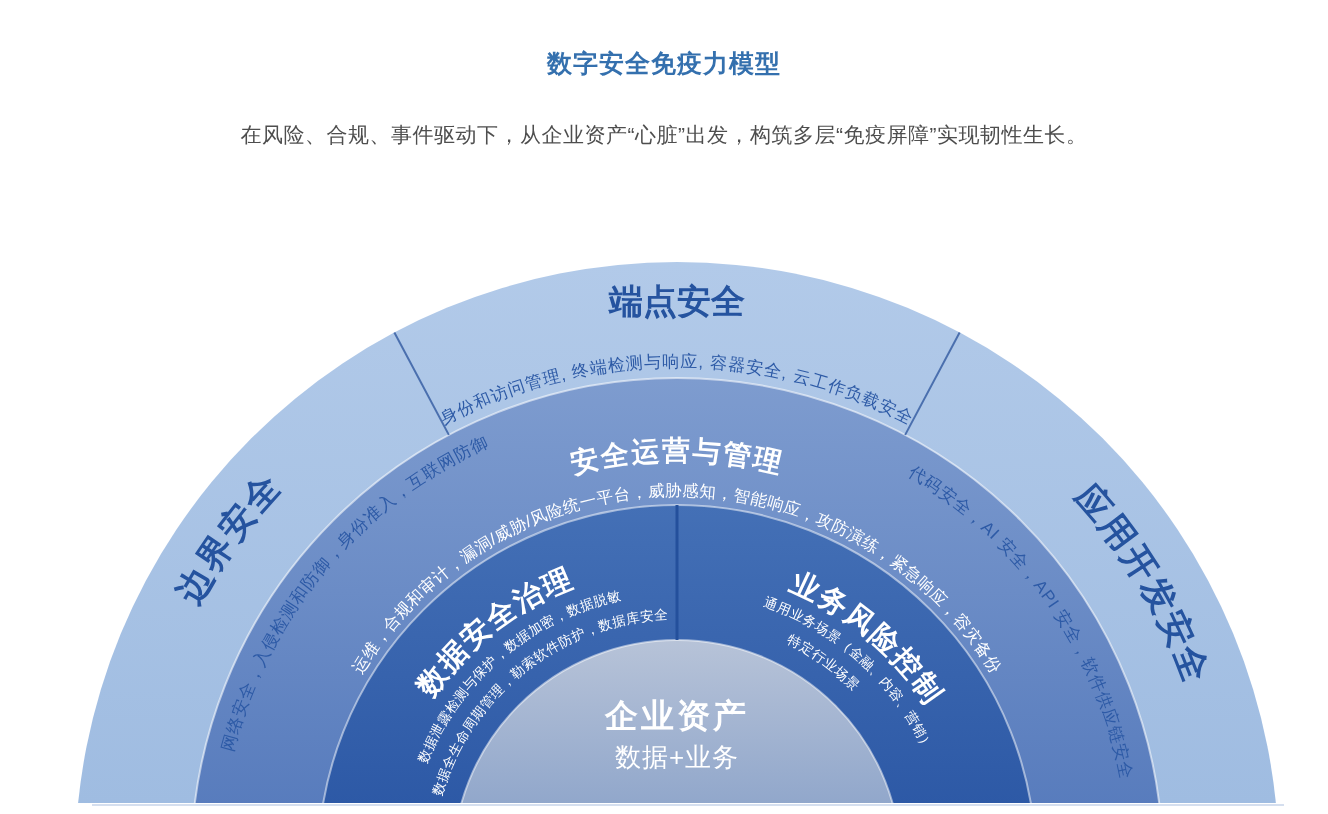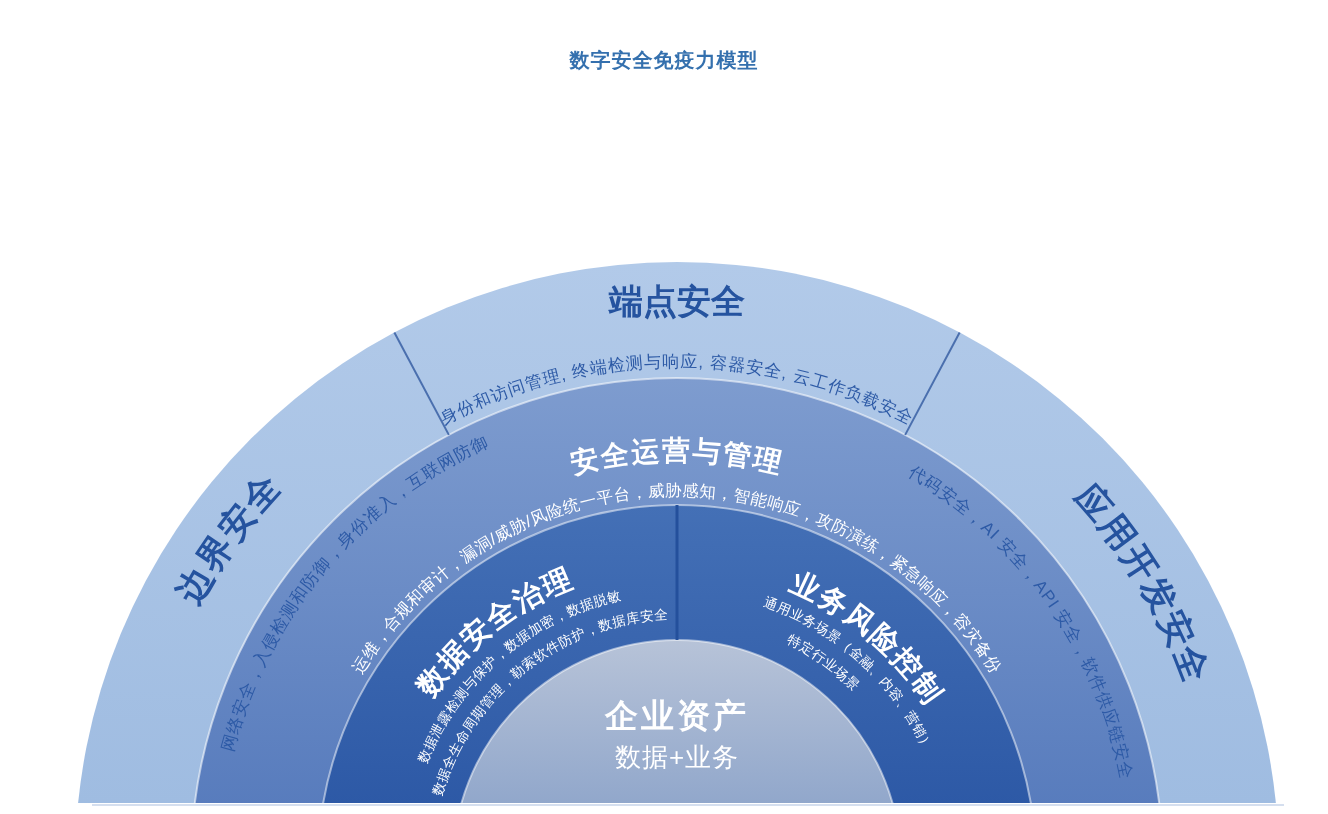--- a/index.html
+++ b/index.html
@@ -8,21 +8,21 @@
     width: 1328px;
     height: 814px;
     overflow: hidden;
     background: #ffffff;
     font-family: "Liberation Sans", sans-serif;
   }
   .heading {
     position: absolute;
     top: 47px; left: 0; width: 100%;
     text-align: center;
-    font-size: 20px;
+    font-size: 25px;
     font-weight: 700;
     color: #3470ae;
     letter-spacing: 1px;
   }
   .intro {
     position: absolute;
     left: 0; width: 100%;
     text-align: center;
     font-size: 21px;
     color: #4e4e4e;
@@ -41,20 +41,21 @@
   .t-white-sub-inner { font-size: 13.5px; fill: #ffffff; letter-spacing: 0.5px; }
   .t-core-title { font-size: 33px; font-weight: 700; fill: #ffffff; letter-spacing: 3px; }
   .t-core-sub { font-size: 26px; fill: #ffffff; letter-spacing: 1px; }
 </style>
 </head>
 <body>
 
 <div class="stage">
 
   <div class="heading">数字安全免疫力模型</div>
+  <div class="intro line1">在风险、合规、事件驱动下，从企业资产“心脏”出发，构筑多层“免疫屏障”实现韧性生长。</div>
 
   <svg class="model" width="1328" height="814" viewBox="0 0 1328 814" xmlns="http://www.w3.org/2000/svg">
     <defs>
       <linearGradient id="g-ring1" gradientUnits="userSpaceOnUse" x1="0" y1="262" x2="0" y2="805">
         <stop offset="0" stop-color="#B2CAE9"></stop>
           <stop offset="1" stop-color="#9FBCE1"></stop>
       </linearGradient>
       <linearGradient id="g-ring2" gradientUnits="userSpaceOnUse" x1="0" y1="378" x2="0" y2="805">
         <stop offset="0" stop-color="#7E9CCF"></stop>
           <stop offset="1" stop-color="#587CBD"></stop>

